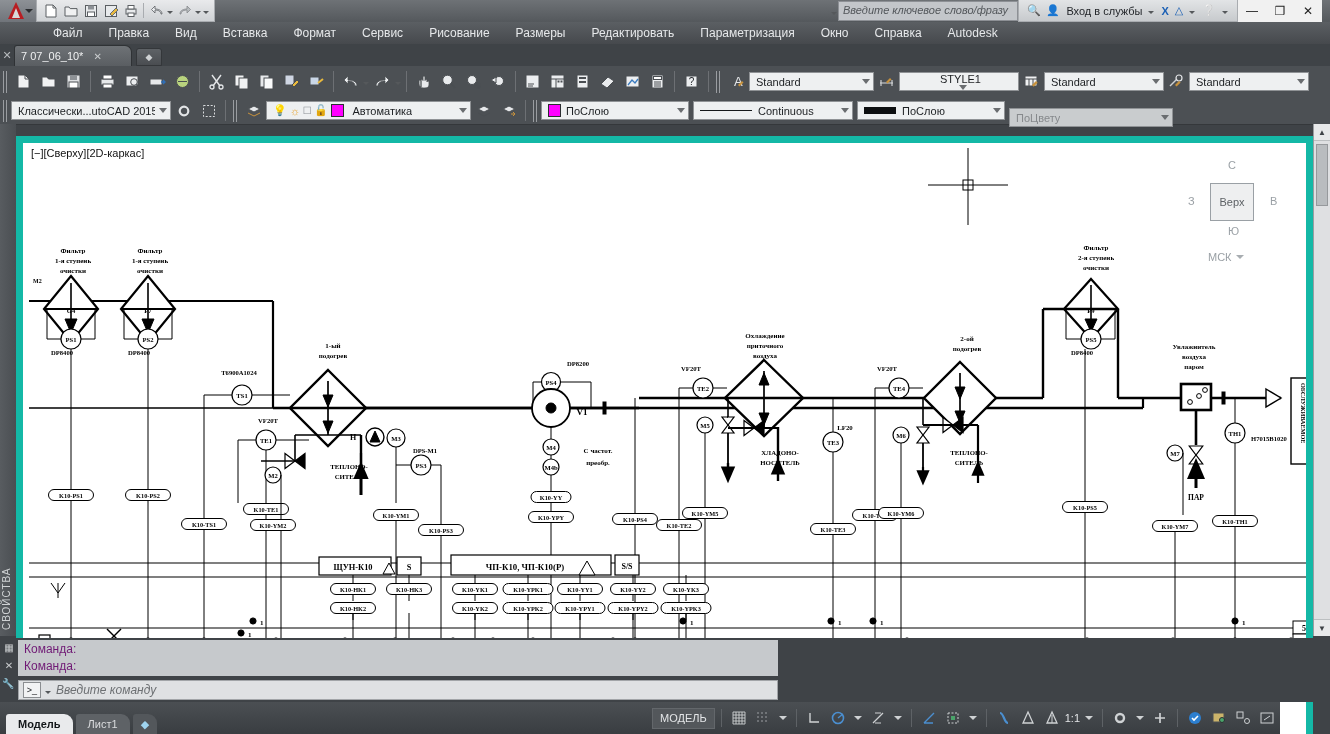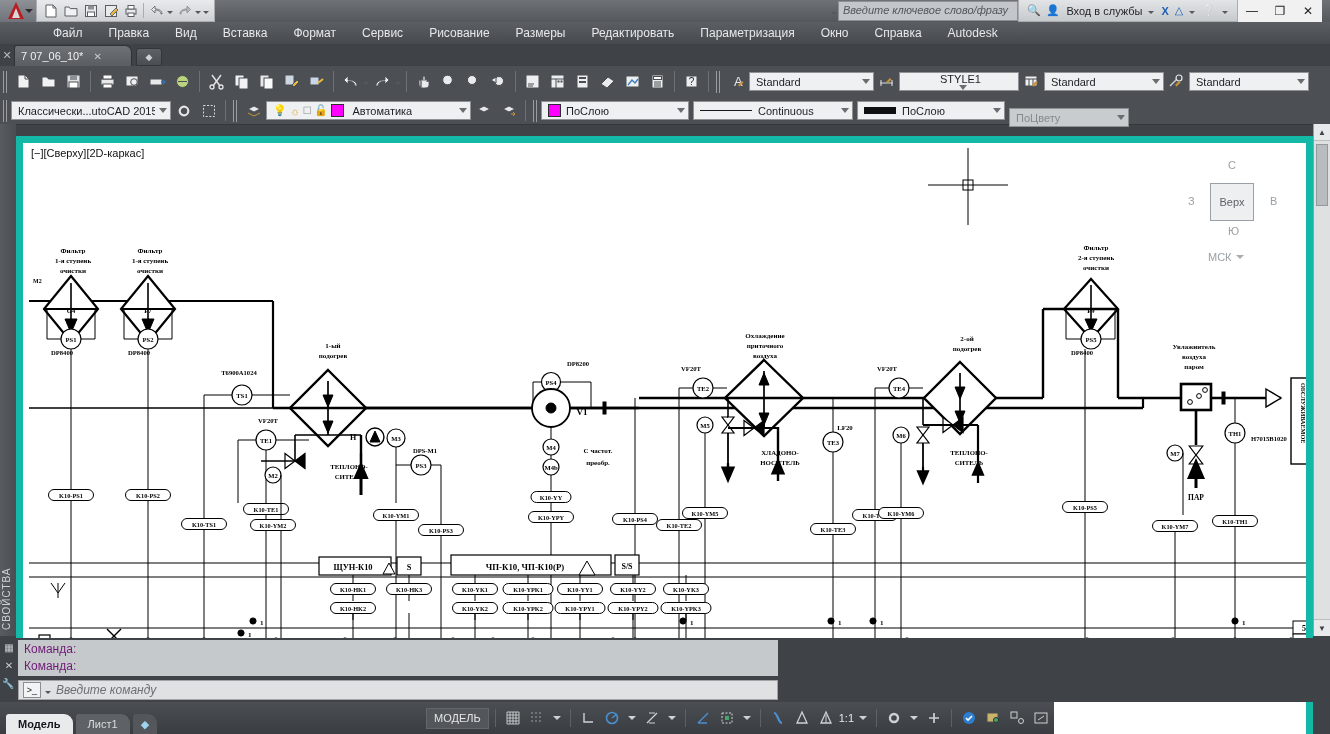--- a/index.html
+++ b/index.html
@@ -131,21 +131,21 @@
     background:#c6c9cc;padding:1px 6px;box-sizing:border-box;}
   .cmdhist div{font-size:12px;color:#701a75;line-height:17px;}
   .cmdinput{position:absolute;left:18px;top:680px;width:760px;height:20px;
     background:#dfe1e3;border:1px solid #a2a5a8;box-sizing:border-box;
     display:flex;align-items:center;padding:0 4px;gap:4px;}
   .cmdprompt{width:16px;height:14px;background:#f2f3f4;border:1px solid #8b8e91;
     font-size:9px;color:#1a1d20;display:flex;align-items:center;justify-content:center;}
   .cmdph{font-size:12px;font-style:italic;color:#6d7073;}
 
   
-  .statusbar{position:absolute;left:0;top:702px;width:1054px;height:32px;
+  .statusbar{position:absolute;left:0;top:702px;width:1280px;height:32px;
     background:linear-gradient(#4b4f53,#393d41);display:flex;align-items:center;}
   .layouttabs{display:flex;align-items:flex-end;height:32px;padding-left:6px;gap:3px;}
   .ltab{height:20px;padding:0 12px;display:flex;align-items:center;
     font-size:11px;border-radius:3px 9px 0 0;}
   .ltab.active{background:#e9eaec;color:#14171a;font-weight:bold;}
   .ltab.idle{background:#5e6266;color:#dadcde;}
   .ltab.plus{background:#53575b;color:#9fd4ef;padding:0 8px;}
   .sb-right{position:absolute;right:2px;top:3px;height:26px;display:flex;align-items:center;gap:2px;}
   .sb-model{height:19px;padding:0 7px;background:#53575b;border:1px solid #63676b;
     color:#e3e5e7;font-size:11px;display:flex;align-items:center;}
@@ -534,21 +534,21 @@
       </span>
       <span class="carr"></span>
     </div>
     <div class="combo" style="width:148px;margin-left:4px;">
       <span style="display:flex;align-items:center;">
         <span class="blockprev"></span>
         <span class="cv">ПоСлою</span>
       </span>
       <span class="carr"></span>
     </div>
-    <div class="combo dis" style="width:120px;margin-left:4px;margin-top:14px;">
+    <div class="combo dis" style="width:164px;margin-left:4px;margin-top:14px;">
       <span class="cv">ПоЦвету</span>
       <span class="carr"></span>
     </div>
   </div>
 
   <div class="leftstrip">
     <div class="propsvert">СВОЙСТВА</div>
     <div class="propsicon"></div>
 
   </div>

